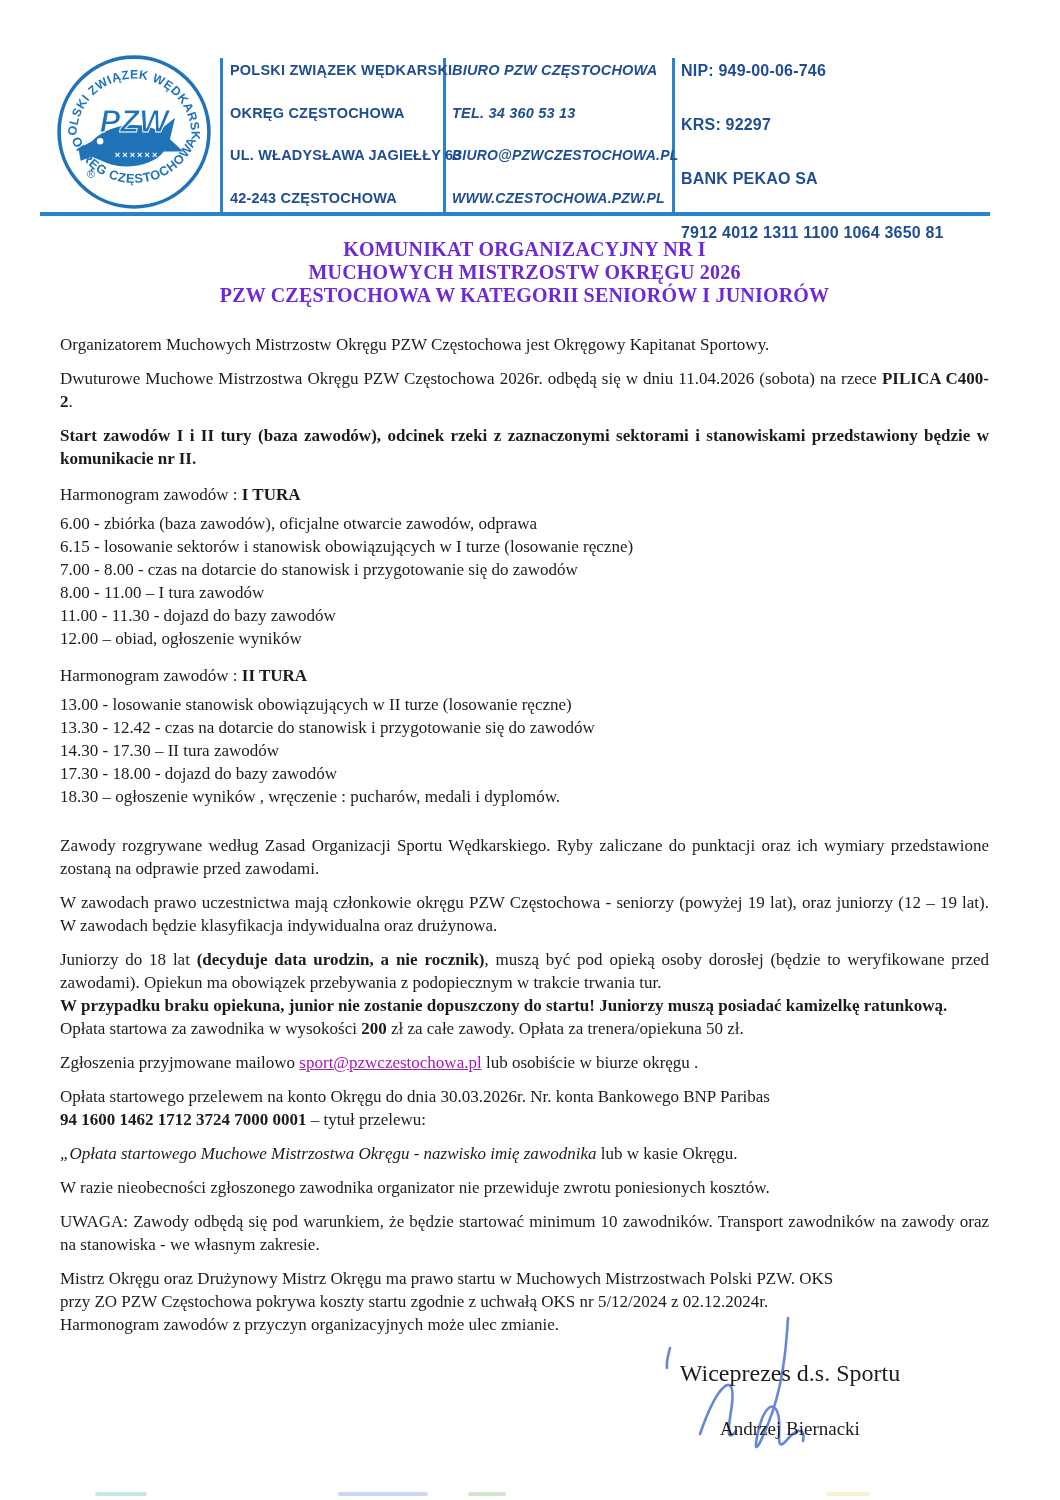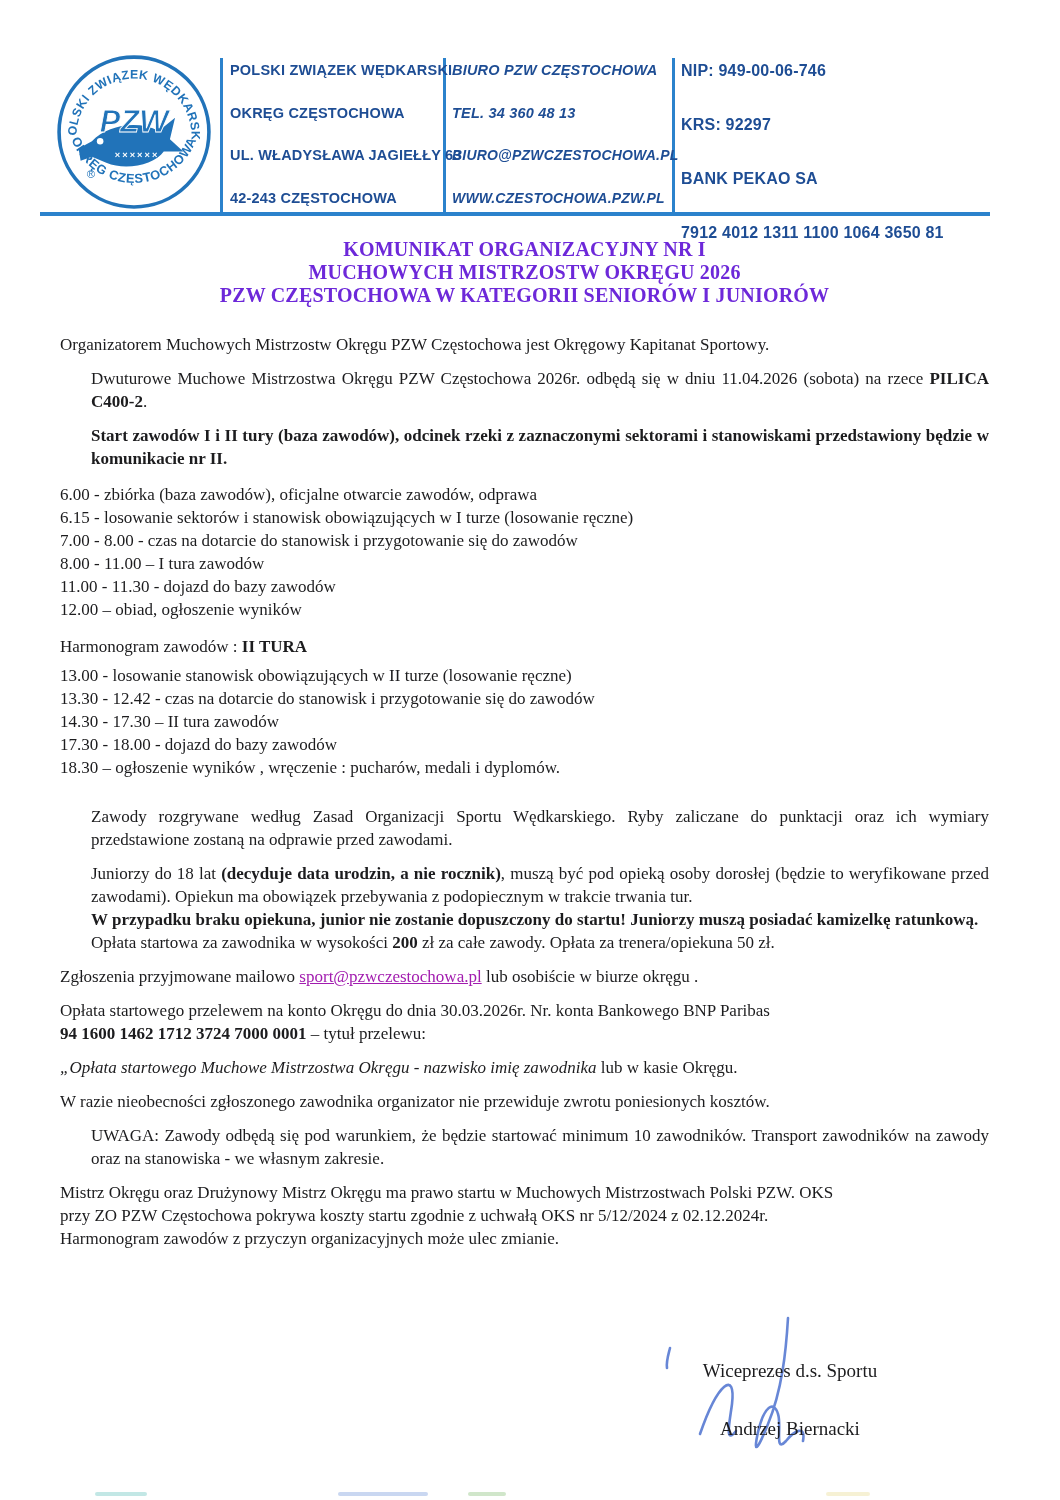--- a/index.html
+++ b/index.html
@@ -16,31 +16,31 @@
         font-weight:700;color:#1e4d94;letter-spacing:.2px;white-space:nowrap;}
   .hcol1{left:230px;width:206px;font-size:14.5px;}
   .hcol2{left:452px;width:214px;font-size:14.5px;font-style:italic;}
   .hcol2 div:nth-child(3),.hcol2 div:nth-child(4){font-size:14px;}
   .hcol3{left:681px;width:305px;font-size:16px;gap:36px;}
 
   
   .content{position:absolute;left:60px;top:238px;width:929px;font-size:17px;line-height:23px;}
   .title{text-align:center;font-weight:700;font-size:20px;line-height:23px;margin-bottom:26px;letter-spacing:.2px;color:#6d28d9;}
   p{margin:0 0 11px 0;}
-  .just{text-align:justify;margin-left:31px;}
+  .just{text-align:justify;}
   .b{font-weight:700;}
   .i{font-style:italic;}
   .sched{margin-bottom:14px;}
   .sched div{line-height:23px;}
   .sched-h{margin-bottom:6px;}
   .mb13{margin-bottom:13px}.mb26{margin-bottom:26px}
   a.email{color:#a21caf;text-decoration:underline;cursor:pointer;}
 
   
-  .sig-role{position:absolute;left:640px;top:1360px;width:300px;text-align:center;font-size:19px;color:#1c1c1e;}
+  .sig-role{position:absolute;left:640px;top:1360px;width:300px;text-align:center;font-size:24px;color:#1c1c1e;}
   .sig-name{position:absolute;left:640px;top:1418px;width:300px;text-align:center;font-size:19px;color:#1c1c1e;}
   .sig-svg{position:absolute;left:640px;top:1312px;width:260px;height:170px;pointer-events:none;}
 
   
   .dash{position:absolute;top:1492px;height:4px;opacity:.55;border-radius:2px;}
   .d1{left:95px;width:52px;background:#8fd4cf;}
   .d2{left:338px;width:90px;background:#9db7e6;}
   .d3{left:468px;width:38px;background:#a9d29e;}
   .d4{left:826px;width:44px;background:#efe6b0;}
 </style>
@@ -74,21 +74,21 @@
 
   <div class="hcol hcol1">
     <div>POLSKI ZWIĄZEK WĘDKARSKI</div>
     <div>OKRĘG CZĘSTOCHOWA</div>
     <div>UL. WŁADYSŁAWA JAGIEŁŁY 63</div>
     <div>42-243 CZĘSTOCHOWA</div>
   </div>
 
   <div class="hcol hcol2">
     <div>BIURO PZW CZĘSTOCHOWA</div>
-    <div>TEL. 34 360 48 13</div>
+    <div>TEL. 34 360 53 13</div>
     <div>BIURO@PZWCZESTOCHOWA.PL</div>
     <div>WWW.CZESTOCHOWA.PZW.PL</div>
   </div>
 
   <div class="hcol hcol3">
     <div>NIP: 949-00-06-746</div>
     <div>KRS: 92297</div>
     <div>BANK PEKAO SA</div>
     <div>7912 4012 1311 1100 1064 3650 81</div>
   </div>
@@ -102,20 +102,21 @@
       <div>MUCHOWYCH MISTRZOSTW OKRĘGU 2026</div>
       <div>PZW CZĘSTOCHOWA W KATEGORII SENIORÓW I JUNIORÓW</div>
     </div>
 
     <p>Organizatorem Muchowych Mistrzostw Okręgu PZW Częstochowa jest Okręgowy Kapitanat Sportowy.</p>
 
     <p class="just"><span>Dwuturowe Muchowe Mistrzostwa Okręgu PZW Częstochowa 2026r. odbędą się w dniu 11.04.2026 (sobota)  na rzece </span><span class="b">PILICA C400-2</span><span>.</span></p>
 
     <p class="just b mb13">Start zawodów I i II tury (baza zawodów), odcinek rzeki z zaznaczonymi sektorami i stanowiskami przedstawiony będzie w komunikacie nr II.</p>
 
+    <div class="sched-h"><span>Harmonogram zawodów : </span><span class="b">I TURA</span></div>
 
     <div class="sched">
       <div>6.00 - zbiórka (baza zawodów), oficjalne otwarcie zawodów, odprawa</div>
       <div>6.15 - losowanie sektorów i stanowisk obowiązujących w I turze (losowanie ręczne)</div>
       <div>7.00 - 8.00 - czas na dotarcie do stanowisk i przygotowanie się do zawodów</div>
       <div>8.00 - 11.00 – I tura zawodów</div>
       <div>11.00 - 11.30 - dojazd do bazy zawodów</div>
       <div>12.00 – obiad, ogłoszenie wyników</div>
     </div>
 
@@ -124,20 +125,21 @@
     <div class="sched mb26">
       <div>13.00 - losowanie stanowisk obowiązujących w II turze (losowanie ręczne)</div>
       <div>13.30 - 12.42 - czas na dotarcie do stanowisk i przygotowanie się do zawodów</div>
       <div>14.30 - 17.30 – II tura zawodów</div>
       <div>17.30 - 18.00 - dojazd do bazy zawodów</div>
       <div>18.30 – ogłoszenie wyników , wręczenie : pucharów, medali i dyplomów.</div>
     </div>
 
     <p class="just">Zawody rozgrywane według Zasad Organizacji Sportu Wędkarskiego. Ryby zaliczane do punktacji oraz ich wymiary przedstawione zostaną na odprawie przed zawodami.</p>
 
+    <p class="just">W zawodach prawo uczestnictwa mają członkowie okręgu PZW Częstochowa - seniorzy (powyżej 19 lat), oraz juniorzy (12 – 19 lat). W zawodach będzie klasyfikacja indywidualna oraz drużynowa.</p>
 
     <p class="just"><span>Juniorzy do 18 lat </span><span class="b">(decyduje data urodzin, a nie rocznik)</span><span>, muszą być pod opieką osoby dorosłej (będzie to weryfikowane przed zawodami). Opiekun ma obowiązek przebywania z podopiecznym w trakcie trwania tur.</span><br><span class="b">W przypadku braku opiekuna, junior nie zostanie dopuszczony do startu! Juniorzy muszą posiadać kamizelkę ratunkową.</span><br><span>Opłata startowa za zawodnika w wysokości </span><span class="b">200</span><span> zł za całe zawody. Opłata za trenera/opiekuna 50 zł.</span></p>
 
     <p><span>Zgłoszenia przyjmowane mailowo </span><a class="email">sport@pzwczestochowa.pl</a><span> lub osobiście w biurze okręgu .</span></p>
 
     <p><span>Opłata startowego przelewem na konto Okręgu do dnia 30.03.2026r.  Nr. konta Bankowego BNP Paribas</span><br><span class="b">94 1600 1462 1712 3724 7000 0001</span><span> – tytuł przelewu:</span></p>
 
     <p><span class="i">„Opłata startowego Muchowe Mistrzostwa Okręgu -  nazwisko imię zawodnika</span><span>  lub w kasie Okręgu.</span></p>
 
     <p>W razie nieobecności zgłoszonego zawodnika organizator nie przewiduje zwrotu poniesionych kosztów.</p>

